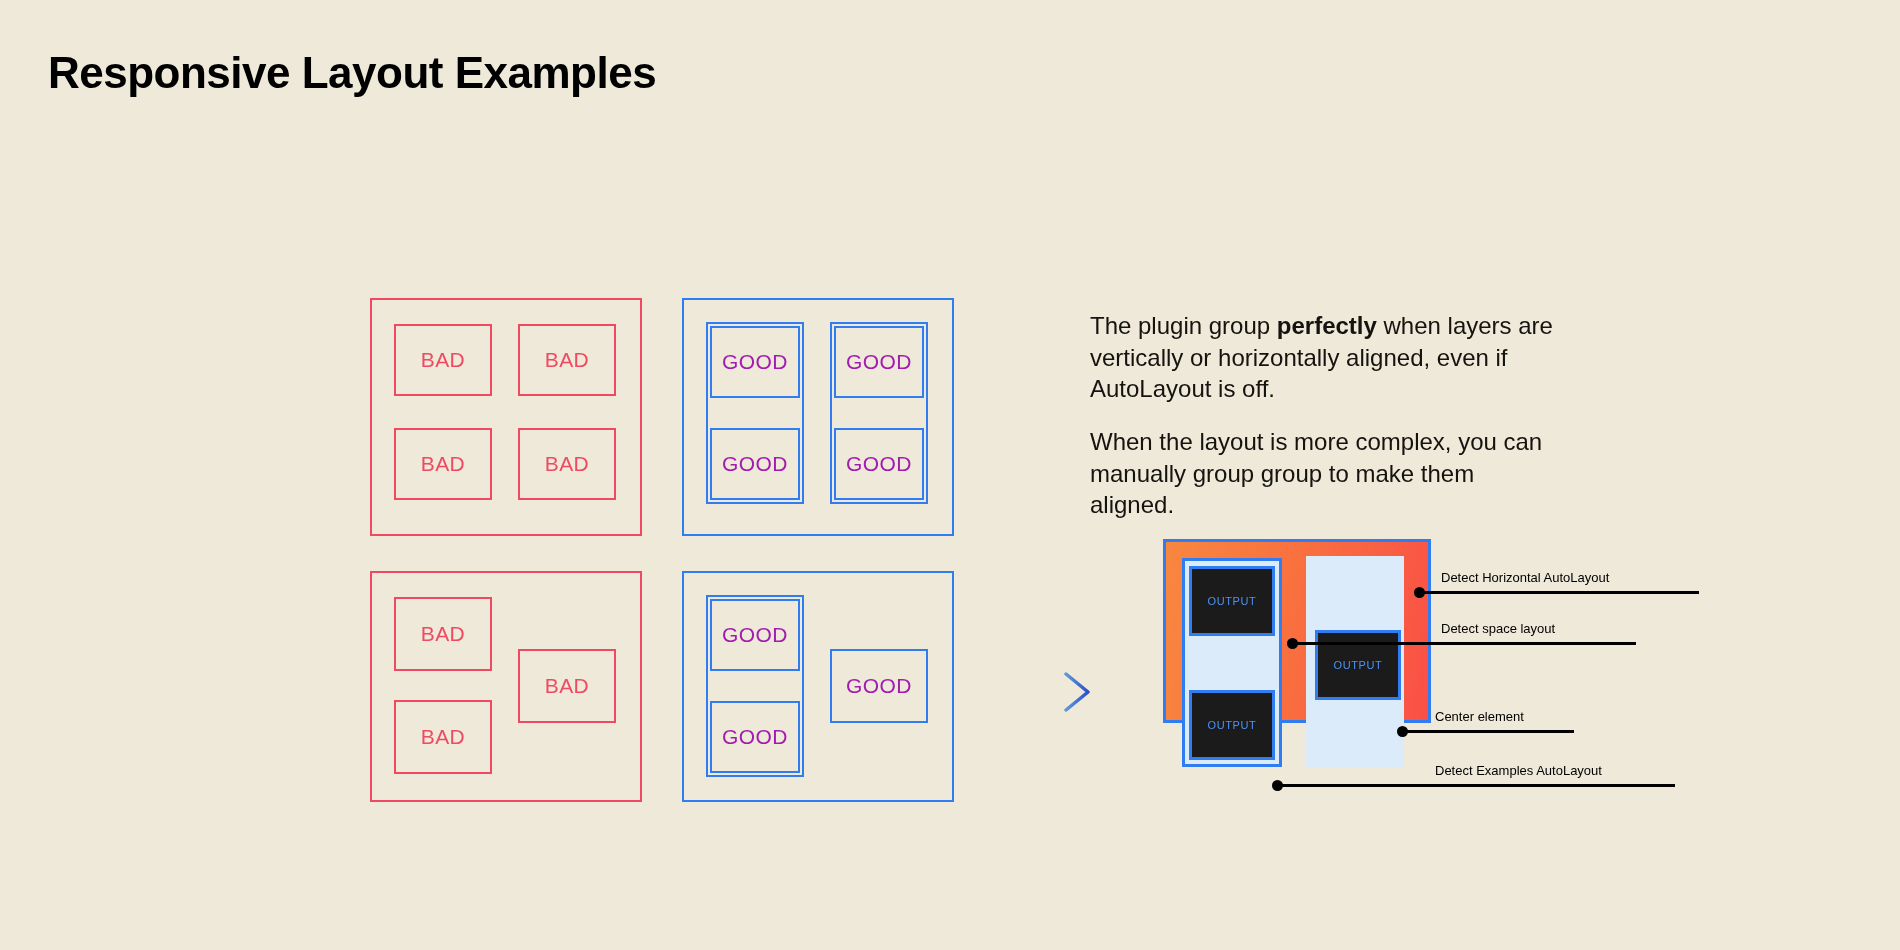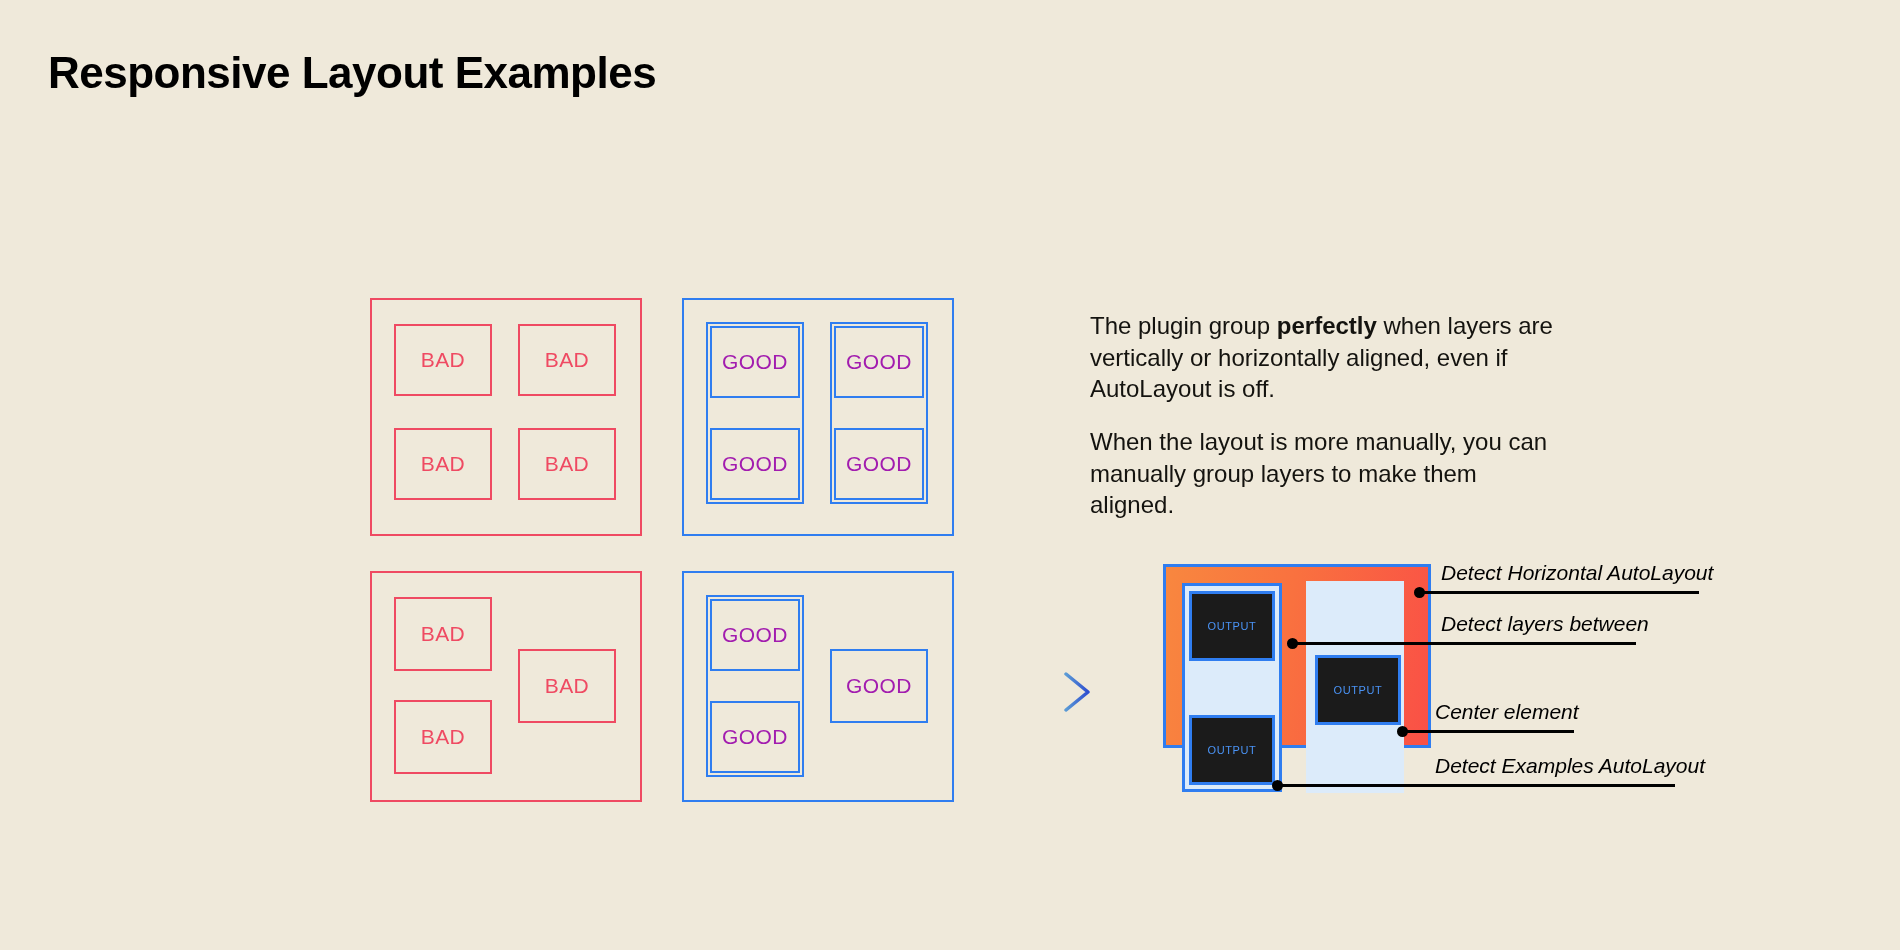--- a/index.html
+++ b/index.html
@@ -81,21 +81,21 @@
     color: #14130f;
   }
   .copy.p1 { top: 310px; }
   .copy.p2 { top: 426px; }
   .copy b { font-weight: bold; }
 
   
   .mock {
     position: absolute;
     left: 1163px;
-    top: 564px;
+    top: 539px;
     width: 268px;
     height: 184px;
     box-sizing: border-box;
     border: 3px solid #2f7df0;
     background: linear-gradient(100deg, #f8873f 0%, #f9713f 45%, #fa5046 100%);
   }
   .mock-inner {
     position: absolute;
     inset: 0;
   }
@@ -151,24 +151,23 @@
     left: -5px;
     top: -4px;
     width: 11px;
     height: 11px;
     border-radius: 50%;
     background: #000000;
   }
   .anno-label {
     position: absolute;
     bottom: 6px;
-    font-size: 21px;
+    font-size: 13px;
     color: #000000;
     white-space: nowrap;
-    font-style: italic;
   }
 </style>
 </head>
 <body>
 
 <div class="page-title">Responsive Layout Examples</div>
 
 <div class="panel bad" style="left:370px; top:298px; width:272px; height:238px;">
   <div class="cell bad" style="left:22px; top:24px; width:98px; height:72px;">
     <span>BAD</span>
@@ -237,21 +236,21 @@
       </linearGradient>
     </defs>
     <line x1="0" y1="20" x2="58" y2="20" stroke="url(#arrowGrad)" stroke-width="3" stroke-dasharray="9 7"></line>
     <polyline points="54,2 76,20 54,38" fill="none" stroke="url(#arrowGrad)" stroke-width="3.5" stroke-linecap="round" stroke-linejoin="round"></polyline>
   </svg>
 </div>
 
 <div class="copy p1">
   <span>The plugin group </span><b>perfectly</b><span> when layers are vertically or horizontally aligned, even if AutoLayout is off.</span>
 </div>
-<div class="copy p2">When the layout is more manually, you can manually group layers to make them aligned.</div>
+<div class="copy p2">When the layout is more complex, you can manually group group to make them aligned.</div>
 
 <div class="mock">
   <div class="mock-inner">
     <div class="lb lb-left"></div>
     <div class="lb lb-right"></div>
     <div class="mock-group"></div>
 
     <div class="out out-1">
       <span>OUTPUT</span>
     </div>
@@ -266,21 +265,21 @@
 
 <div class="anno" style="left:1419px; top:591px; width:280px;">
   <div class="anno-dot"></div>
   <div class="anno-line" style="width:280px;"></div>
   <div class="anno-label" style="left:22px;">Detect Horizontal AutoLayout</div>
 </div>
 
 <div class="anno" style="left:1292px; top:642px; width:344px;">
   <div class="anno-dot"></div>
   <div class="anno-line" style="width:344px;"></div>
-  <div class="anno-label" style="left:149px;">Detect layers between</div>
+  <div class="anno-label" style="left:149px;">Detect space layout</div>
 </div>
 
 <div class="anno" style="left:1402px; top:730px; width:172px;">
   <div class="anno-dot"></div>
   <div class="anno-line" style="width:172px;"></div>
   <div class="anno-label" style="left:33px;">Center element</div>
 </div>
 
 <div class="anno" style="left:1277px; top:784px; width:398px;">
   <div class="anno-dot"></div>

